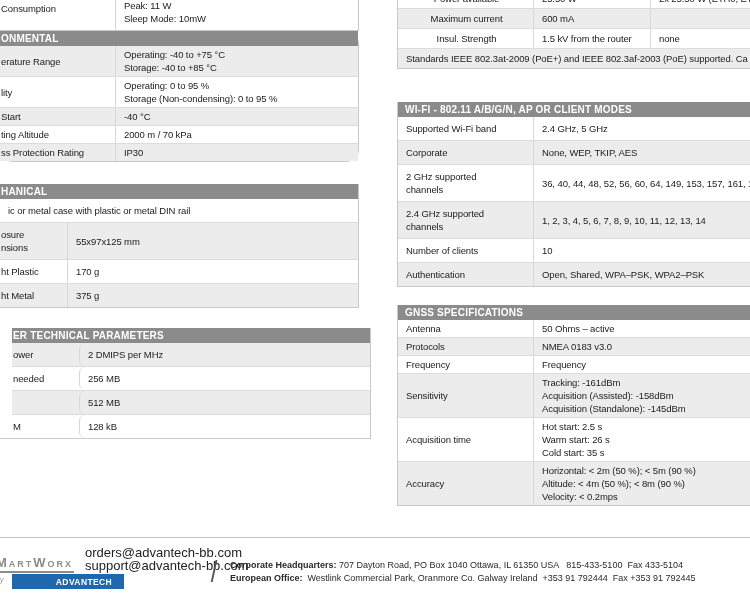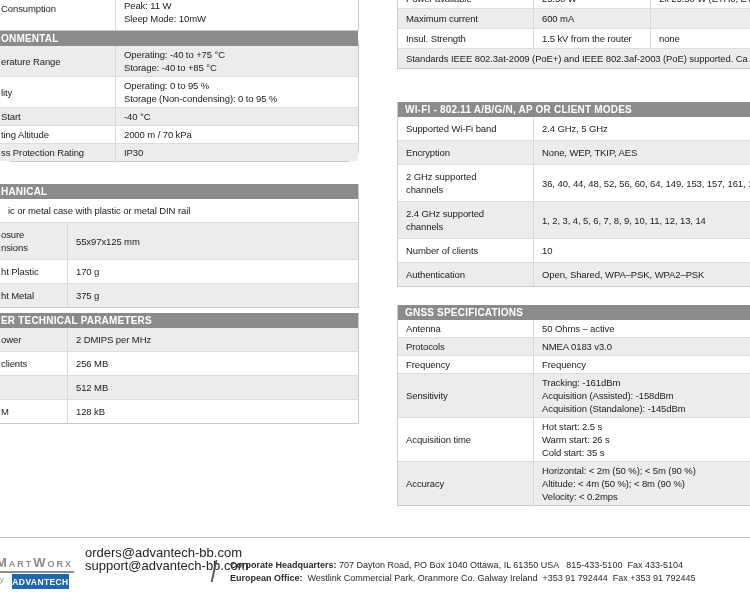--- a/index.html
+++ b/index.html
@@ -31,52 +31,52 @@
   .t-consumption .c0{flex:0 0 110px;justify-content:flex-start;padding-top:8px;}
   .t-consumption .c1{flex:1;}
   .t-env{top:31px;border-radius:13px;}
   .t-env .cell{padding-top:2px;padding-bottom:2px;}
   .t-env .c0{flex:0 0 110px;}
   .t-env .c1{flex:1;}
   .t-mech{top:184px;}
   .t-mech .cell{padding-top:5px;padding-bottom:5px;}
   .t-mech .c0{flex:0 0 62px;}
   .t-mech .c1{flex:1;}
-  .t-other{top:313px;}
+  .t-other{top:328px;padding-left:12px;}
   .t-other .cell{padding-top:5px;padding-bottom:5px;}
   .t-other .c0{flex:0 0 62px;}
-  .t-other .c1{flex:1;}
+  .t-other .c1{flex:1;border-radius:6px;}
   
   .right-col{border-left:1px solid #c9c9c9;border-bottom:1px solid #c9c9c9;width:356px;left:397px;}
   .t-poe{top:-11px;border-top:none;}
   .t-poe .cell{padding-top:3px;padding-bottom:3px;}
-  .t-poe .c0{flex:0 0 121px;}
+  .t-poe .c0{flex:0 0 121px;text-align:center;}
   .t-poe .c1{flex:0 0 102px;}
   .t-poe .c2{flex:1;}
   .t-poe .c1 .ln{white-space:normal;}
   .t-wifi{top:102px;}
   .t-wifi .cell{padding-top:5px;padding-bottom:5px;}
   .t-wifi .c0{flex:0 0 121px;}
   .t-wifi .c1{flex:1;}
   .t-gnss{top:305px;}
   .t-gnss .cell{padding-top:2px;padding-bottom:2px;}
   .t-gnss .c0{flex:0 0 121px;}
   .t-gnss .c1{flex:1;}
   
   .footer-rule{position:absolute;left:0;top:537px;width:750px;height:1px;background:#c4c4c4;}
   .logo-top{
     position:absolute;left:-4px;top:555px;font-size:13px;font-weight:600;
     color:#8c8c8c;letter-spacing:2px;font-variant:small-caps;white-space:nowrap;
   }
   .logo-underline{position:absolute;left:0;top:571px;width:74px;height:2px;background:#8e8e8e;}
   .logo-frag{position:absolute;left:0px;top:576px;font-size:7px;color:#8c8c8c;font-style:italic;}
   .logo-brand{
-    position:absolute;left:12px;top:574px;width:57px;height:15px;background:#2068ad;
+    position:absolute;left:12px;top:574px;width:80px;height:15px;background:#2068ad;
     color:#ffffff;font-size:8.5px;font-weight:bold;letter-spacing:0.4px;
-    display:flex;align-items:center;justify-content:center;
+    display:flex;align-items:center;justify-content:center;padding-left:32px;
   }
   .footer-emails{position:absolute;left:85px;top:546px;font-size:13px;font-weight:400;color:#222;}
   .footer-emails .ln{line-height:13px;}
   .footer-slash{
     position:absolute;left:210px;top:555px;font-size:30px;font-weight:300;color:#555;
     transform:scaleX(0.8);
   }
   .footer-addr{position:absolute;left:230px;top:559px;font-size:9px;color:#2a2a2a;}
   .footer-addr .ln{line-height:13px;white-space:pre;}
   .footer-addr b{font-weight:bold;}
@@ -178,21 +178,21 @@
     <div class="row shade">
       <div class="cell c0">
         <div class="ln">ower</div>
       </div>
       <div class="cell c1">
         <div class="ln">2 DMIPS per MHz</div>
       </div>
     </div>
     <div class="row">
       <div class="cell c0">
-        <div class="ln">clients</div>
+        <div class="ln">needed</div>
       </div>
       <div class="cell c1">
         <div class="ln">256 MB</div>
       </div>
     </div>
     <div class="row shade">
       <div class="cell c0">
         <div class="ln"></div>
       </div>
       <div class="cell c1">
@@ -254,21 +254,21 @@
     <div class="row">
       <div class="cell c0">
         <div class="ln">Supported Wi-Fi band</div>
       </div>
       <div class="cell c1">
         <div class="ln">2.4 GHz, 5 GHz</div>
       </div>
     </div>
     <div class="row shade">
       <div class="cell c0">
-        <div class="ln">Encryption</div>
+        <div class="ln">Corporate</div>
       </div>
       <div class="cell c1">
         <div class="ln">None, WEP, TKIP, AES</div>
       </div>
     </div>
     <div class="row">
       <div class="cell c0">
         <div class="ln">2 GHz supported</div>
         <div class="ln">channels</div>
       </div>

